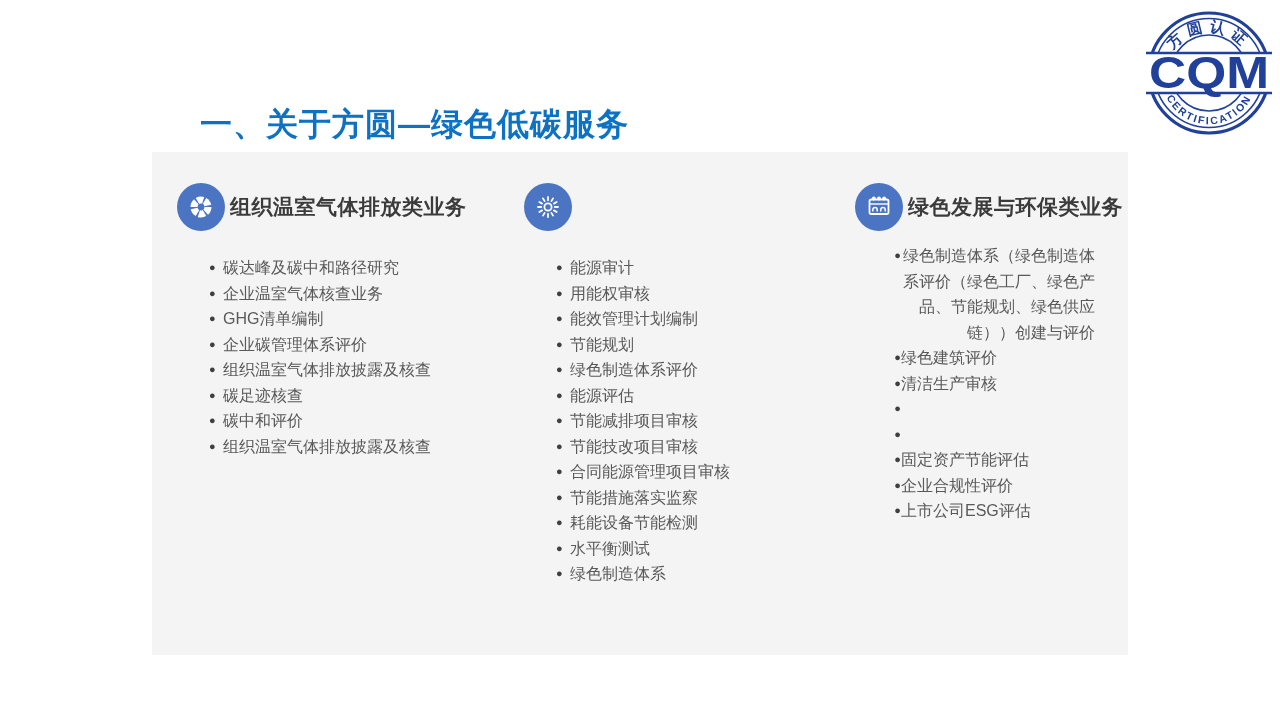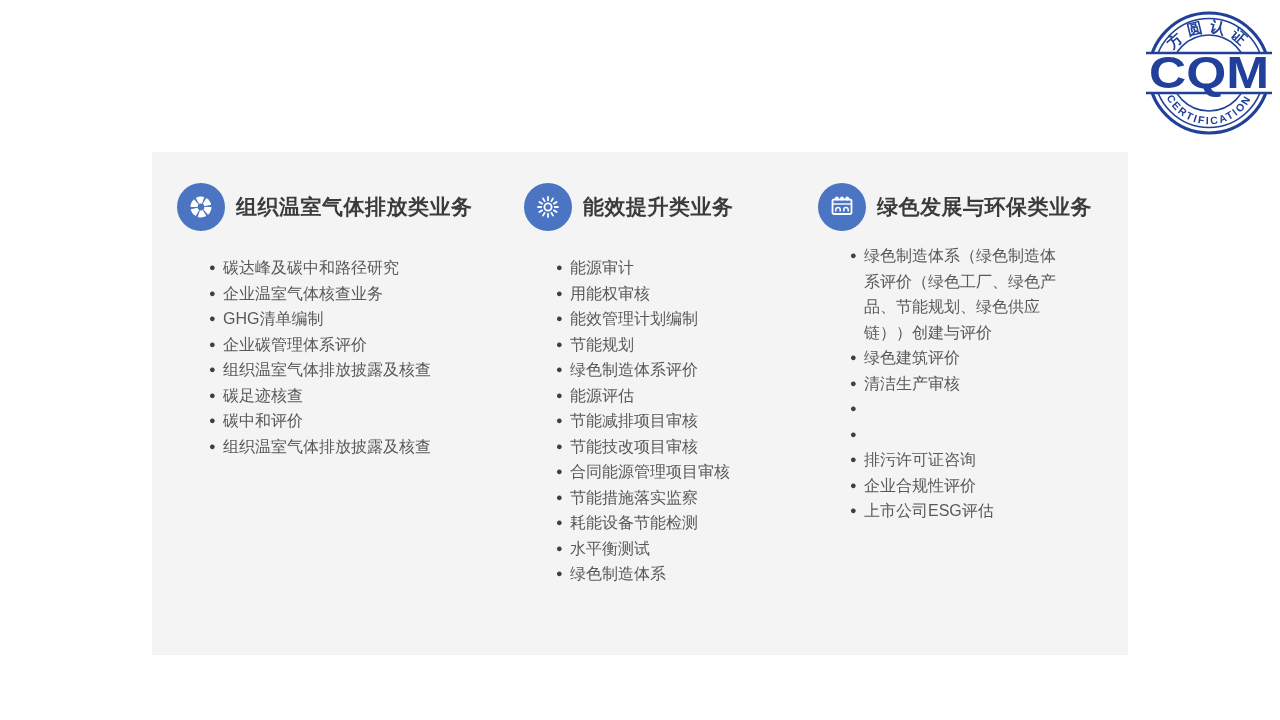--- a/index.html
+++ b/index.html
@@ -21,23 +21,23 @@
   .logo{position:absolute;top:6px;right:8px;width:126px;height:134px;}
 
   
   .panel{
     position:absolute;left:152px;top:152px;width:976px;height:503px;
     background:#f4f4f5;
   }
   .col{position:absolute;top:31px;}
   .col1{left:25px;width:320px;}
   .col2{left:372px;width:260px;}
-  .col3{left:666px;width:240px;}
-
-  .col-header{display:flex;align-items:center;gap:11px;}
+  .col3{left:703px;width:240px;text-align:right;}
+
+  .col-header{display:flex;align-items:center;gap:5px;}
   .col-icon{width:48px;height:48px;flex:0 0 48px;}
   .col-title{
     font-size:21px;font-weight:bold;color:#3b3b3b;
     letter-spacing:0.5px;white-space:nowrap;
   }
 
   ul.service-list{
     list-style:none;margin:24px 0 0 0;padding:0 0 0 32px;
   }
   .col3 ul.service-list{margin-top:12px;}
@@ -73,20 +73,21 @@
       <text font-size="10.5" font-weight="bold" fill="#20409a" letter-spacing="2" font-family="'Liberation Sans','DejaVu Sans',sans-serif">
         <textPath href="#arcBottom" startOffset="50%" text-anchor="middle">CERTIFICATION</textPath>
       </text>
       <rect x="0" y="47" width="126" height="40" fill="#ffffff"></rect>
       <line x1="0" y1="47" x2="126" y2="47" stroke="#20409a" stroke-width="2.4"></line>
       <line x1="0" y1="87" x2="126" y2="87" stroke="#20409a" stroke-width="2.4"></line>
       <text x="63" y="82" text-anchor="middle" font-size="44" font-weight="bold" fill="#20409a" textLength="120" lengthAdjust="spacingAndGlyphs" font-family="'Liberation Sans','DejaVu Sans',sans-serif">CQM</text>
     </svg>
   </div>
 
+  <h1 class="page-title">一、关于方圆—绿色低碳服务</h1>
 
   <div class="panel">
 
     <div class="col col1">
       <div class="col-header">
         <svg class="col-icon" viewBox="0 0 48 48">
           <circle cx="24" cy="24" r="24" fill="#4b74c2"></circle>
           <g transform="translate(24,24)">
             <g id="blade1">
               <path d="M0,0 L10.5,0 A10.5,10.5 0 0 1 7.03,7.8 Z" fill="#ffffff"></path>
@@ -152,21 +153,20 @@
             <use href="#ray1" transform="rotate(120)"></use>
             <use href="#ray1" transform="rotate(150)"></use>
             <use href="#ray1" transform="rotate(180)"></use>
             <use href="#ray1" transform="rotate(210)"></use>
             <use href="#ray1" transform="rotate(240)"></use>
             <use href="#ray1" transform="rotate(270)"></use>
             <use href="#ray1" transform="rotate(300)"></use>
             <use href="#ray1" transform="rotate(330)"></use>
           </g>
         </svg>
-        <div class="col-title">能效提升类业务</div>
       </div>
       <ul class="service-list">
           <li>
             <span class="marker">●</span>
             <span class="item-text">能源审计</span>
           </li>
           <li>
             <span class="marker">●</span>
             <span class="item-text">用能权审核</span>
           </li>
@@ -247,21 +247,21 @@
             <span class="item-text">清洁生产审核</span>
           </li>
           <li>
             <span class="marker">●</span>
           </li>
           <li>
             <span class="marker">●</span>
           </li>
           <li>
             <span class="marker">●</span>
-            <span class="item-text">排污许可证咨询</span>
+            <span class="item-text">固定资产节能评估</span>
           </li>
           <li>
             <span class="marker">●</span>
             <span class="item-text">企业合规性评价</span>
           </li>
           <li>
             <span class="marker">●</span>
             <span class="item-text">上市公司ESG评估</span>
           </li>
         </ul>

